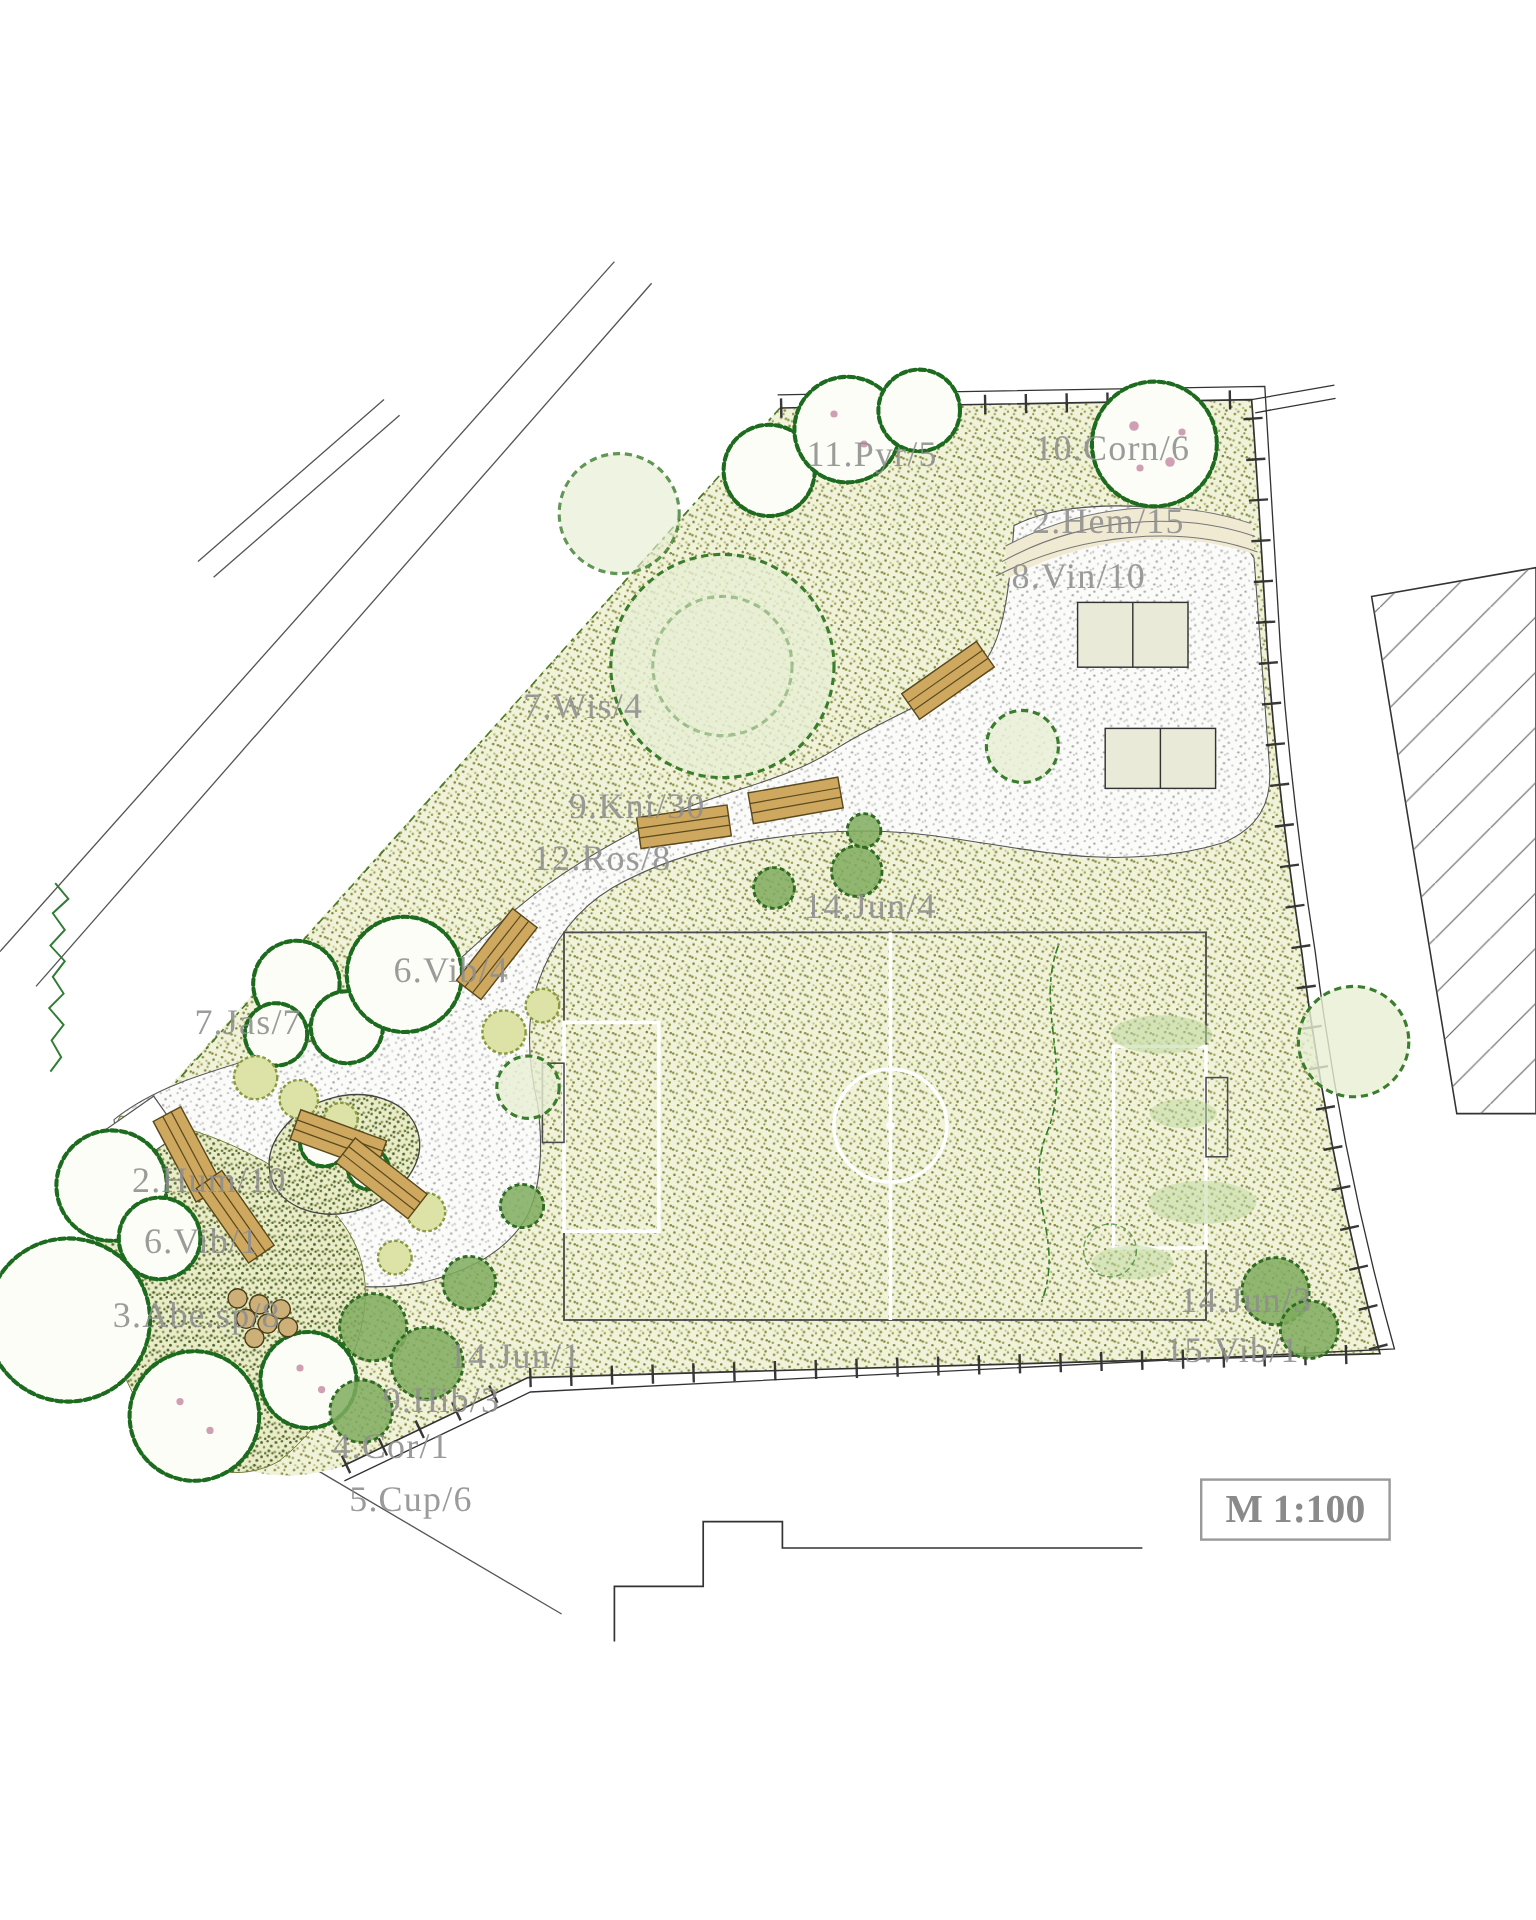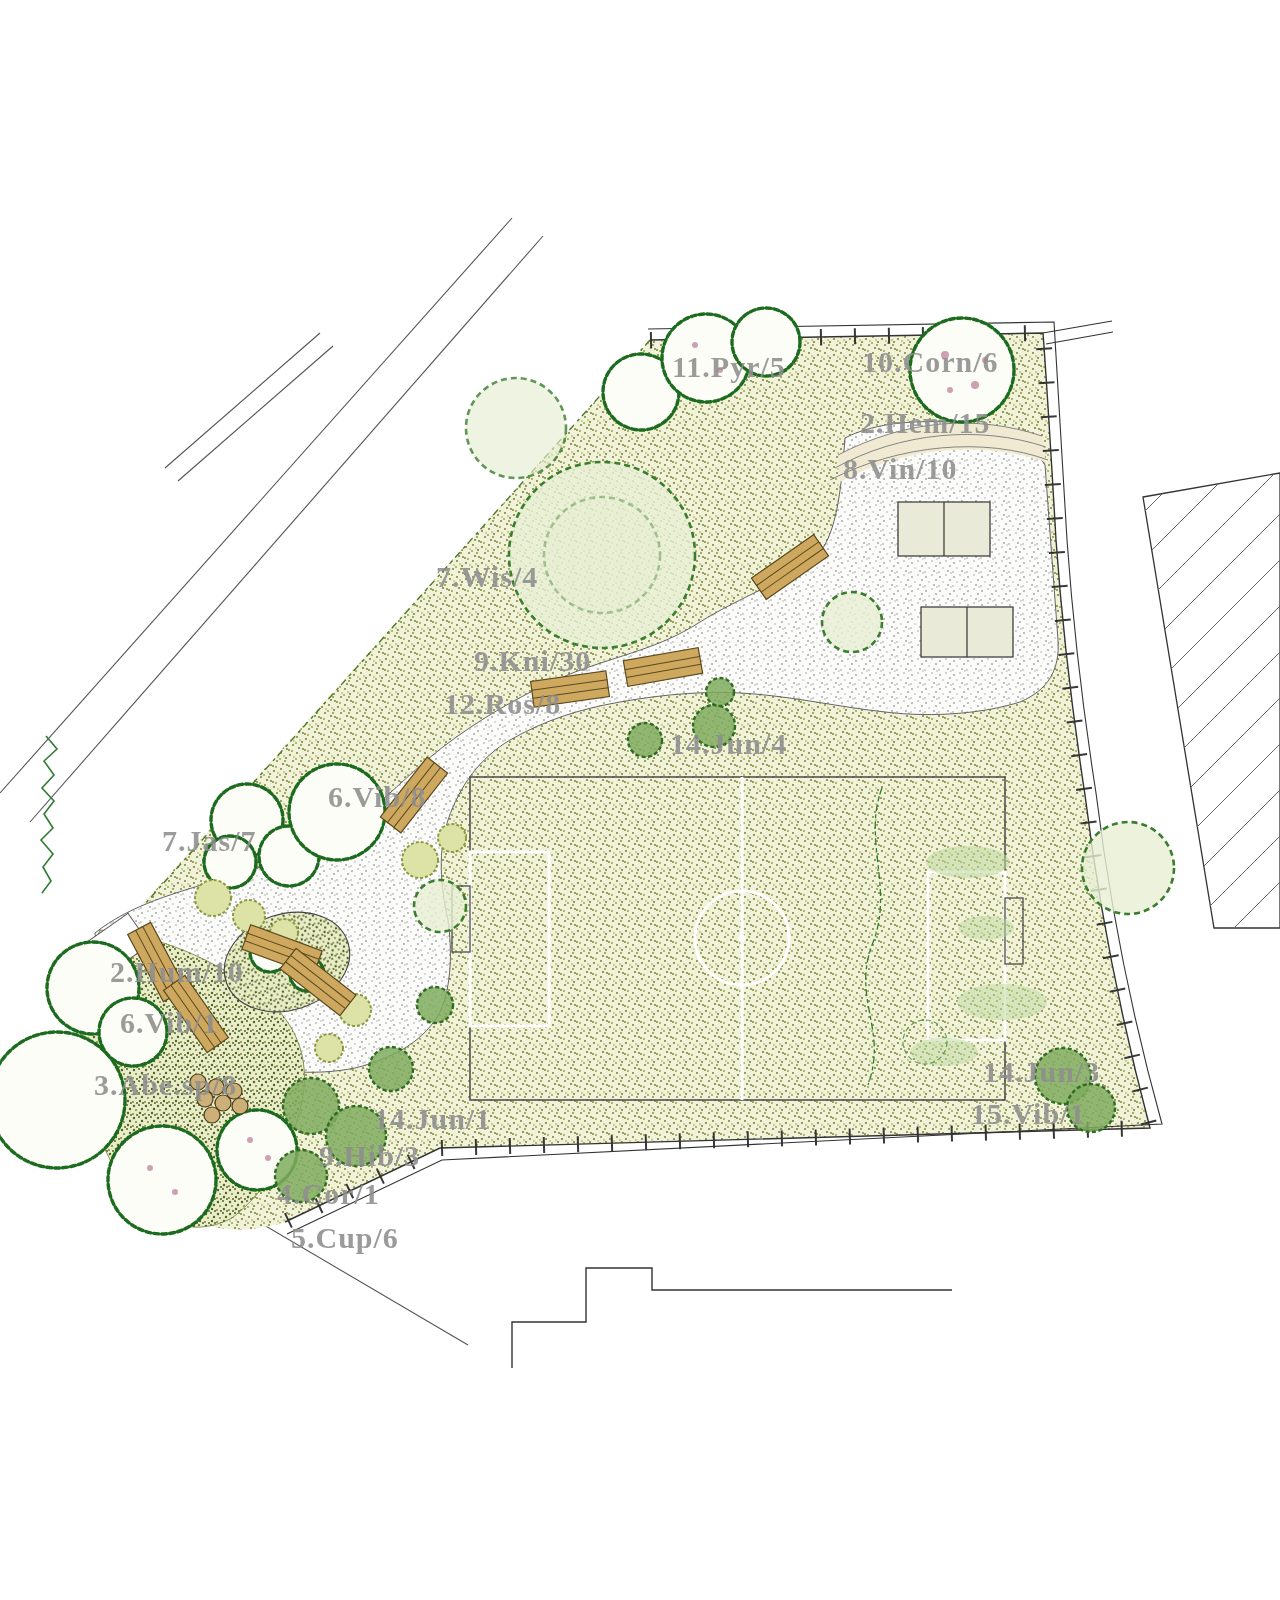--- a/index.html
+++ b/index.html
@@ -1,20 +1,20 @@
 <!DOCTYPE html>
 <html><head>
 <meta charset="utf-8">
 <style>
   html,body{margin:0;padding:0;background:#ffffff;}
   .canvas{position:relative;width:1280px;height:1600px;background:#ffffff;overflow:hidden;
           font-family:"Liberation Serif", serif;}
   .canvas svg{position:absolute;left:0;top:0;}
-  .lbl{position:absolute;font-weight:bold;font-size:30px;letter-spacing:1px;
-       color:#8e8e8e;opacity:.88;white-space:nowrap;pointer-events:none;}
+  .lbl{position:absolute;font-weight:normal;font-size:30px;letter-spacing:1px;
+       color:#8e8e8e;opacity:.88;white-space:nowrap;pointer-events:none;margin-top:12px;}
   .scalebox{position:absolute;left:1000px;top:1232px;width:155px;height:48px;
             border:2px solid #9a9a9a;display:flex;align-items:center;justify-content:center;
             color:#8a8a8a;font-weight:bold;font-size:33px;background:#ffffff;}
   .bench rect{fill:#cfa85f;stroke:#5a4a1e;stroke-width:1.2;}
   .bench line{stroke:#5a4a1e;stroke-width:1;}
   circle.b{fill:#fcfdf6;stroke:#1d6b1f;stroke-width:3.4;stroke-dasharray:5 3;stroke-linecap:round;}
   circle.c{fill:#e7efd3;fill-opacity:.8;stroke:#3a7d2c;stroke-width:2.6;stroke-dasharray:6 4;}
   circle.d{fill:#7fab5e;fill-opacity:.85;stroke:#2f6b22;stroke-width:2.4;stroke-dasharray:4 2.5;}
   circle.s{fill:#dde2a6;stroke:#8a9a3e;stroke-width:2;stroke-dasharray:3 2;}
   circle.t{fill:#cdb078;stroke:#4a3d1a;stroke-width:1.2;}
@@ -261,26 +261,29 @@
 </svg>
 
 <div class="lbl" style="left:672px;top:350px">11.Pyr/5</div>
 <div class="lbl" style="left:862px;top:345px">10.Corn/6</div>
 <div class="lbl" style="left:860px;top:406px">2.Hem/15</div>
 <div class="lbl" style="left:843px;top:452px">8.Vin/10</div>
 <div class="lbl" style="left:436px;top:560px">7.Wis/4</div>
 <div class="lbl" style="left:474px;top:644px">9.Kni/30</div>
 <div class="lbl" style="left:444px;top:687px">12.Ros/8</div>
 <div class="lbl" style="left:670px;top:727px">14.Jun/4</div>
-<div class="lbl" style="left:328px;top:780px">6.Vib/8</div>
+<div class="lbl" style="left:328px;top:780px">6.Vib/4</div>
 <div class="lbl" style="left:162px;top:824px">7.Jas/7</div>
 <div class="lbl" style="left:110px;top:955px">2.Hum/10</div>
 <div class="lbl" style="left:120px;top:1006px">6.Vib/1</div>
 <div class="lbl" style="left:94px;top:1068px">3.Abe.sp/8</div>
 <div class="lbl" style="left:374px;top:1102px">14.Jun/1</div>
 <div class="lbl" style="left:319px;top:1139px">9.Hib/3</div>
 <div class="lbl" style="left:277px;top:1177px">4.Cor/1</div>
 <div class="lbl" style="left:291px;top:1221px">5.Cup/6</div>
 <div class="lbl" style="left:983px;top:1055px">14.Jun/3</div>
 <div class="lbl" style="left:971px;top:1097px">15.Vib/1</div>
 
-
+<div class="scalebox">
+  <span>M 1:100</span>
 </div>
 
+</div>
+
 </body></html>

